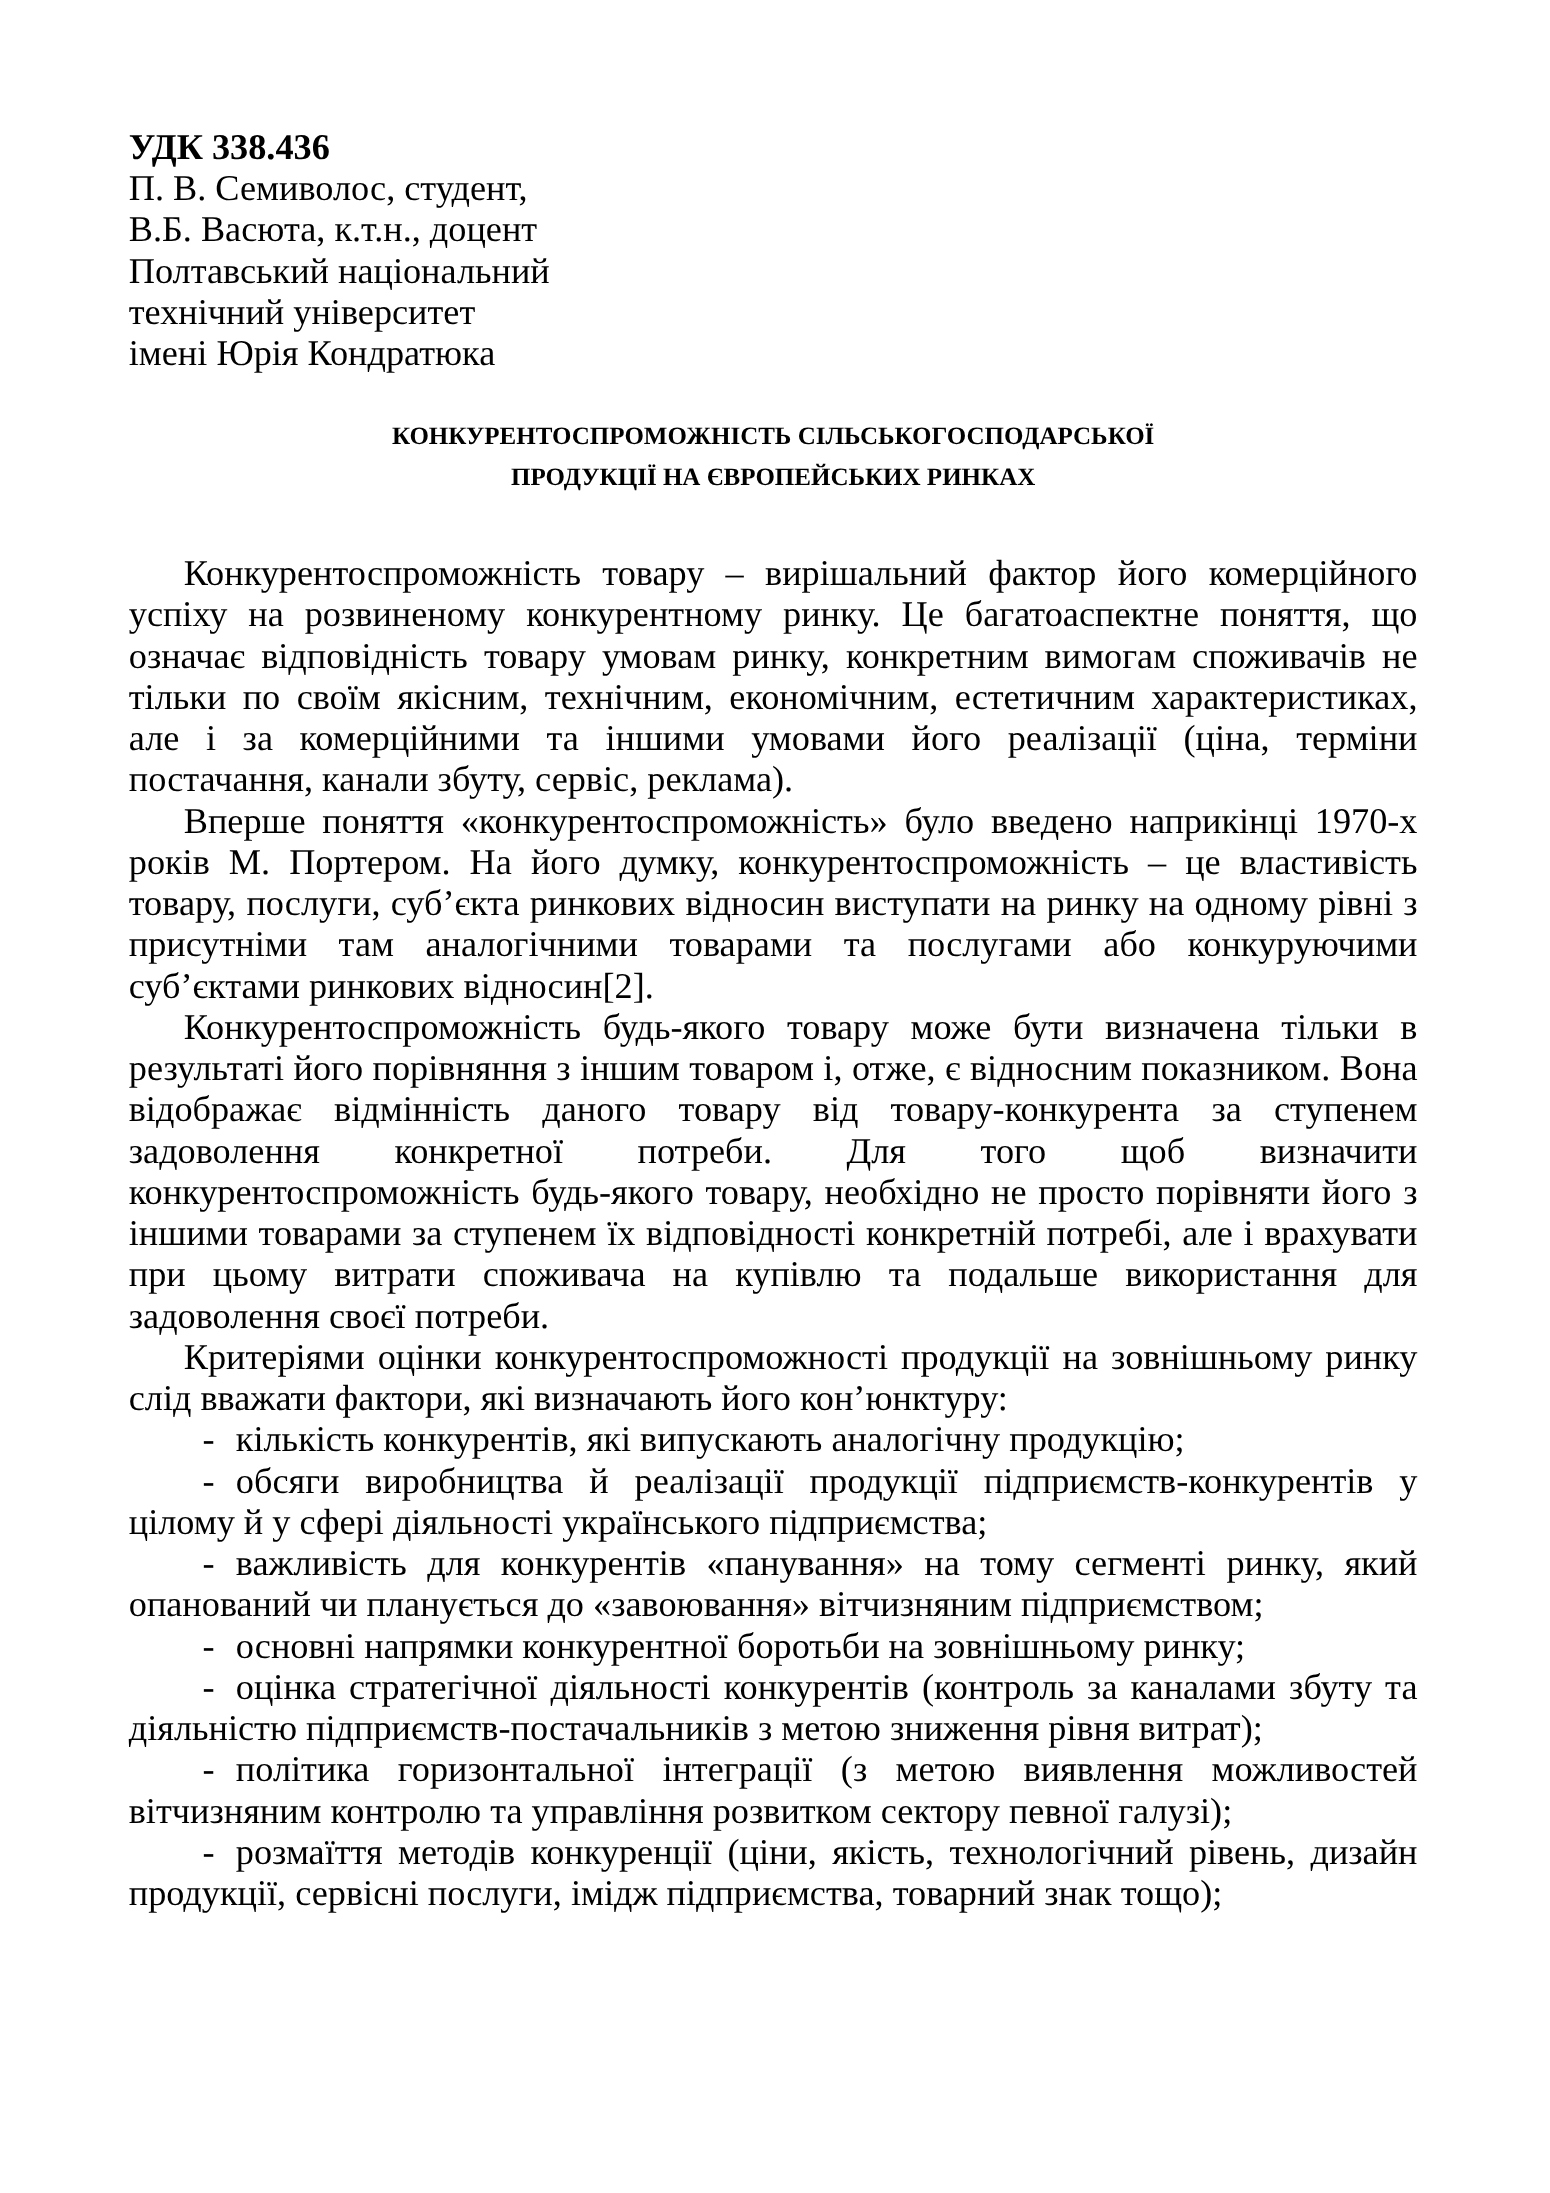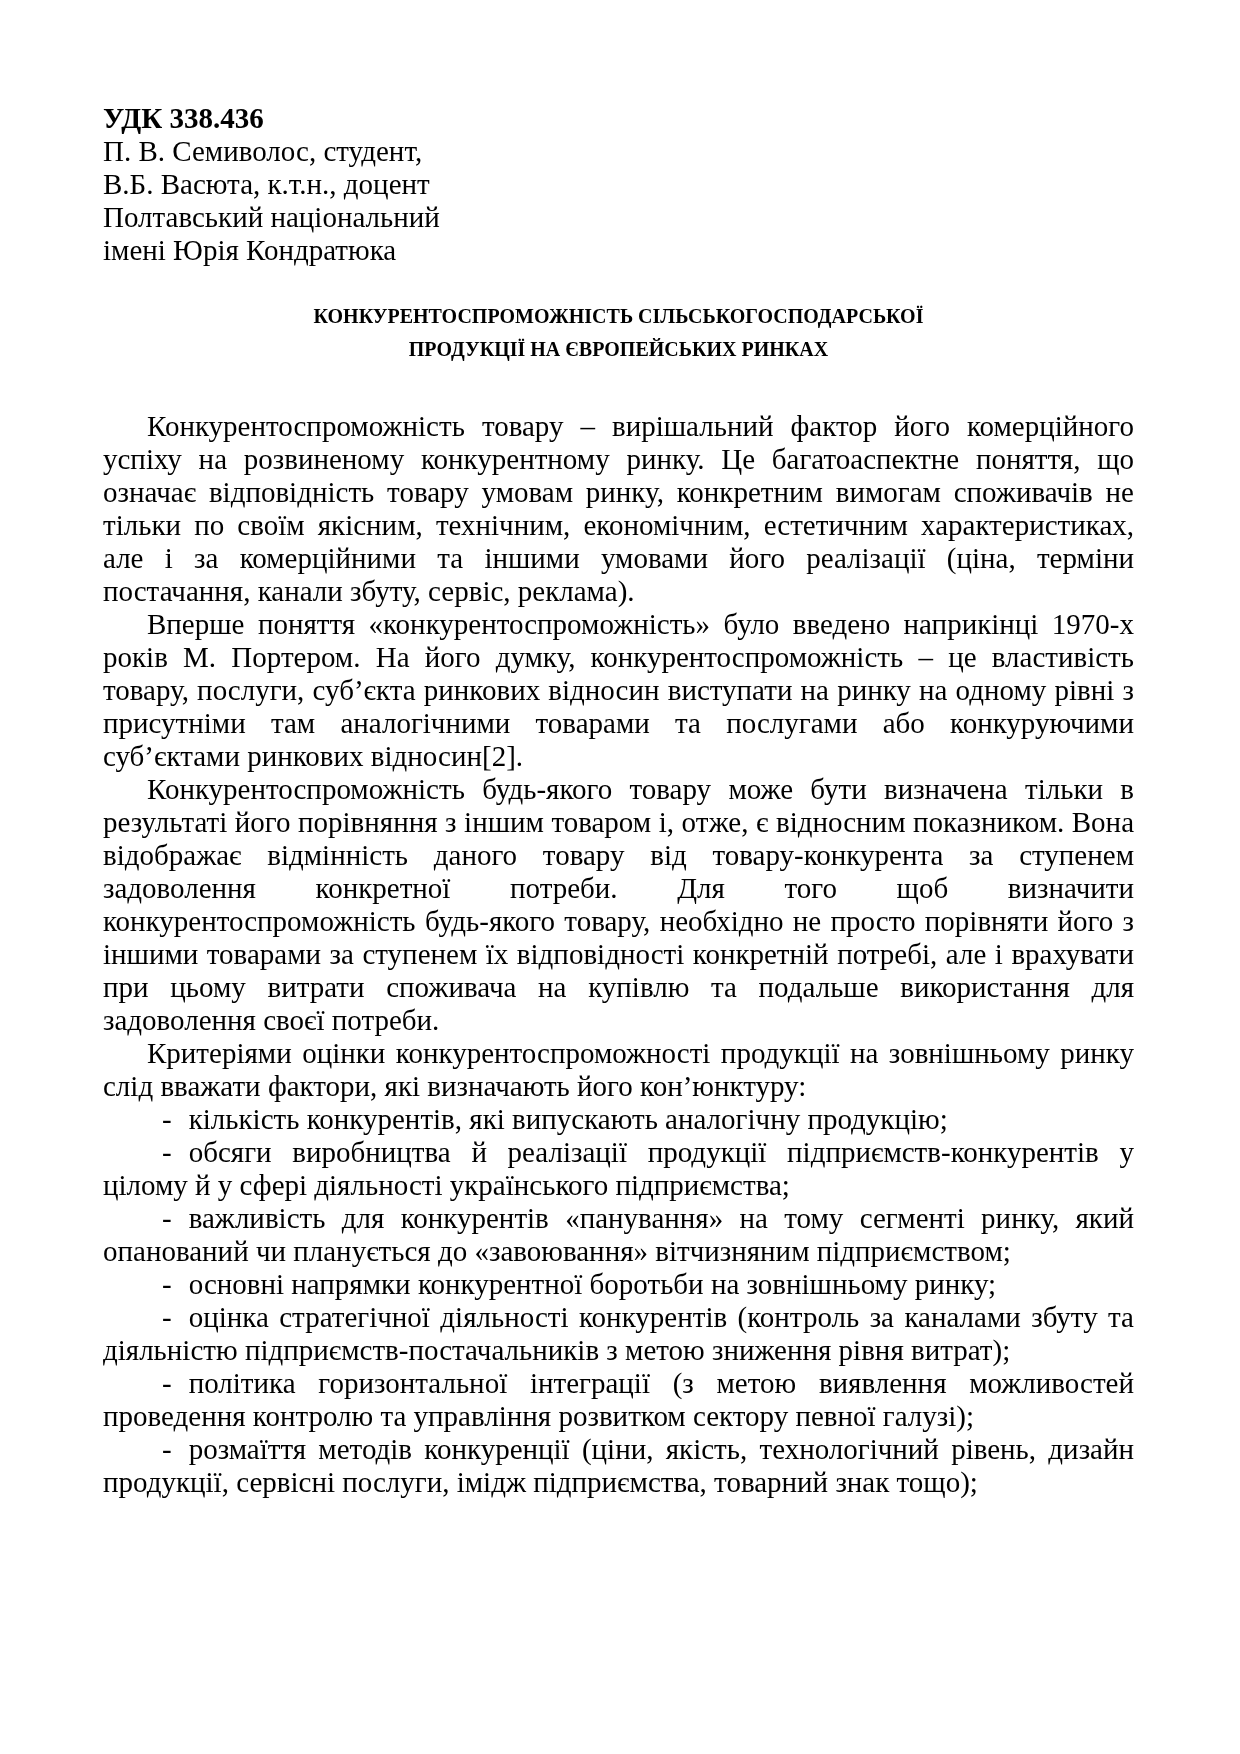--- a/index.html
+++ b/index.html
@@ -56,36 +56,37 @@
 <body>
 
 <div class="page">
 
   <div class="udk">УДК 338.436</div>
 
   <div class="authors">
     <div class="author-line">П. В. Семиволос, студент,</div>
     <div class="author-line">В.Б. Васюта, к.т.н., доцент</div>
     <div class="author-line">Полтавський національний</div>
+    <div class="author-line">технічний університет</div>
     <div class="author-line">імені Юрія Кондратюка</div>
   </div>
 
   <h1 class="article-title">
     <span class="title-line">КОНКУРЕНТОСПРОМОЖНІСТЬ СІЛЬСЬКОГОСПОДАРСЬКОЇ</span>
     <span class="title-line">ПРОДУКЦІЇ НА ЄВРОПЕЙСЬКИХ РИНКАХ</span>
   </h1>
 
   <div class="body-text">
     <p class="para">Конкурентоспроможність товару – вирішальний фактор його комерційного успіху на розвиненому конкурентному ринку. Це багатоаспектне поняття, що означає відповідність товару умовам ринку, конкретним вимогам споживачів не тільки по своїм якісним, технічним, економічним, естетичним характеристиках, але і за комерційними та іншими умовами його реалізації (ціна, терміни постачання, канали збуту, сервіс, реклама).</p>
     <p class="para">Вперше поняття «конкурентоспроможність» було введено наприкінці 1970-х років М. Портером. На його думку, конкурентоспроможність – це властивість товару, послуги, суб’єкта ринкових відносин виступати на ринку на одному рівні з присутніми там аналогічними товарами та послугами або конкуруючими суб’єктами ринкових відносин[2].</p>
     <p class="para">Конкурентоспроможність будь-якого товару може бути визначена тільки в результаті його порівняння з іншим товаром і, отже, є відносним показником. Вона відображає відмінність даного товару від товару-конкурента за ступенем задоволення конкретної потреби. Для того щоб визначити конкурентоспроможність будь-якого товару, необхідно не просто порівняти його з іншими товарами за ступенем їх відповідності конкретній потребі, але і врахувати при цьому витрати споживача на купівлю та подальше використання для задоволення своєї потреби.</p>
     <p class="para">Критеріями оцінки конкурентоспроможності продукції на зовнішньому ринку слід вважати фактори, які визначають його кон’юнктуру:</p>
 
     <p class="list-item"><span class="marker">-</span><span>кількість конкурентів, які випускають аналогічну продукцію;</span></p>
     <p class="list-item"><span class="marker">-</span><span>обсяги виробництва й реалізації продукції підприємств-конкурентів у цілому й у сфері діяльності українського підприємства;</span></p>
     <p class="list-item"><span class="marker">-</span><span>важливість для конкурентів «панування» на тому сегменті ринку, який опанований чи планується до «завоювання» вітчизняним підприємством;</span></p>
     <p class="list-item"><span class="marker">-</span><span>основні напрямки конкурентної боротьби на зовнішньому ринку;</span></p>
     <p class="list-item"><span class="marker">-</span><span>оцінка стратегічної діяльності конкурентів (контроль за каналами збуту та діяльністю підприємств-постачальників з метою зниження рівня витрат);</span></p>
-    <p class="list-item"><span class="marker">-</span><span>політика горизонтальної інтеграції (з метою виявлення можливостей проведення контролю та управління розвитком сектору певної галузі);</span></p>
+    <p class="list-item"><span class="marker">-</span><span>політика горизонтальної інтеграції (з метою виявлення можливостей вітчизняним контролю та управління розвитком сектору певної галузі);</span></p>
     <p class="list-item"><span class="marker">-</span><span>розмаїття методів конкуренції (ціни, якість, технологічний рівень, дизайн продукції, сервісні послуги, імідж підприємства, товарний знак тощо);</span></p>
   </div>
 
 </div>
 
 </body></html>

